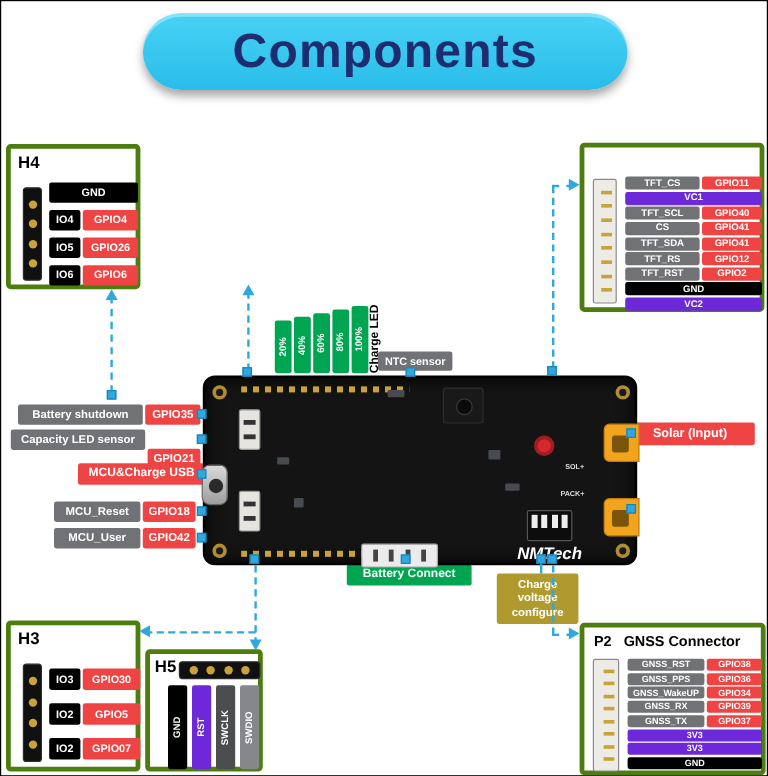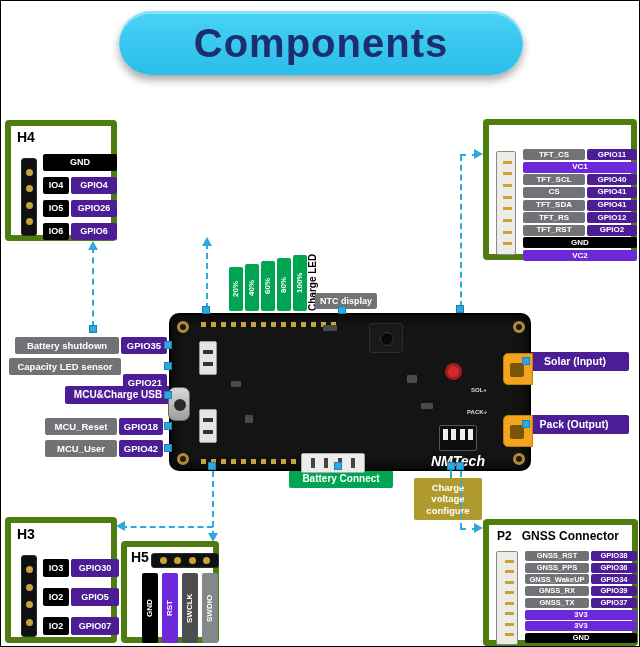--- a/index.html
+++ b/index.html
@@ -2,24 +2,24 @@
 <html><head>
 <meta charset="utf-8">
 <style>
   *{margin:0;padding:0;box-sizing:border-box}
   body{background:#fff}
   #canvas{position:relative;width:640px;height:647px;background:#fff;border:1px solid #000;
           font-family:"Liberation Sans",sans-serif;overflow:hidden}
   .abs{position:absolute}
   .chip{display:flex;align-items:center;justify-content:center;color:#fff;font-weight:700;
         border-radius:2px;line-height:1;text-align:center}
-  .c-gray{background:#717275}.c-blue{background:#4c1d95}.c-black{background:#000}
+  .c-gray{background:#717275}.c-blue{background:#ef4444}.c-black{background:#000}
   .c-red{background:#6d28d9}.c-green{background:#00a551}.c-olive{background:#b09a2e}
   .c-dgray{background:#4c4d4f}.c-mgray{background:#85878a}
-  .box{position:absolute;background:#fff;border:6px solid #4d7c0f;border-radius:4px}
+  .box{position:absolute;background:#fff;border:4px solid #4d7c0f;border-radius:4px}
   .btitle{position:absolute;font-weight:700;font-size:14px;color:#000}
   .ptitle{position:absolute;display:flex;gap:10px;font-weight:700;font-size:12px;color:#000}
   .vtext{writing-mode:vertical-rl;transform:rotate(180deg)}
   .prow{display:flex;gap:2px;font-size:9px}
   .srow{display:flex;gap:2px}
   .hdrv{position:absolute;width:16px;background:#101010;border:1px solid #2c2c2c;border-radius:3px;
         display:flex;flex-direction:column;align-items:center;justify-content:space-evenly}
   .hdrh{position:absolute;height:15px;background:#101010;border:1px solid #2c2c2c;border-radius:3px;
         display:flex;align-items:center;justify-content:space-evenly}
   .hdrv i,.hdrh i{display:block;width:7px;height:7px;background:#c9a23a;border-radius:50%}
@@ -169,38 +169,37 @@
     </div>
   </div>
 
   <span class="chip c-green vtext abs" style="left:228px;top:266px;width:14px;height:44px;font-size:8px">20%</span>
   <span class="chip c-green vtext abs" style="left:244px;top:263px;width:14px;height:47px;font-size:8px">40%</span>
   <span class="chip c-green vtext abs" style="left:260px;top:260px;width:14px;height:50px;font-size:8px">60%</span>
   <span class="chip c-green vtext abs" style="left:276px;top:257px;width:14px;height:53px;font-size:8px">80%</span>
   <span class="chip c-green vtext abs" style="left:292px;top:254px;width:14px;height:56px;font-size:8px">100%</span>
   <div class="abs vtext" style="left:306px;top:252px;height:58px;font-weight:700;font-size:10px;color:#000;display:flex;align-items:center">Charge LED</div>
 
-  <span class="chip c-gray abs" style="left:314px;top:292px;width:62px;height:16px;font-size:9px">NTC display</span>
+  <span class="chip c-gray abs" style="left:314px;top:292px;width:62px;height:16px;font-size:9px">NTC sensor</span>
 
   <span class="chip c-gray abs" style="left:14px;top:336px;width:104px;height:17px;font-size:9.5px">Battery shutdown</span>
   <span class="chip c-blue abs" style="left:120px;top:336px;width:46px;height:17px;font-size:9.5px">GPIO35</span>
 
   <span class="chip c-gray abs" style="left:8px;top:357px;width:112px;height:17px;font-size:9.5px">Capacity LED sensor</span>
   <span class="chip c-blue abs" style="left:122px;top:373px;width:44px;height:17px;font-size:9.5px">GPIO21</span>
 
   <span class="chip c-blue abs" style="left:64px;top:385px;width:106px;height:18px;font-size:10px">MCU&amp;Charge USB</span>
 
   <span class="chip c-gray abs" style="left:44px;top:417px;width:72px;height:17px;font-size:9.5px">MCU_Reset</span>
   <span class="chip c-blue abs" style="left:118px;top:417px;width:44px;height:17px;font-size:9.5px">GPIO18</span>
 
   <span class="chip c-gray abs" style="left:44px;top:439px;width:72px;height:17px;font-size:9.5px">MCU_User</span>
   <span class="chip c-blue abs" style="left:118px;top:439px;width:44px;height:17px;font-size:9.5px">GPIO42</span>
 
   <span class="chip c-blue abs" style="left:520px;top:351px;width:108px;height:19px;font-size:10.5px">Solar (Input)</span>
-  <span class="chip c-blue abs" style="left:518px;top:414px;width:110px;height:19px;font-size:10.5px">Pack (Output)</span>
 
   <span class="chip c-green abs" style="left:288px;top:469px;width:104px;height:18px;font-size:10px">Battery Connect</span>
   <span class="chip c-olive abs" style="left:413px;top:477px;width:68px;height:42px;font-size:9.5px;padding:2px;line-height:1.2">Charge voltage configure</span>
 
   <div id="board">
     <div class="hole" style="left:6px;top:6px"></div>
     <div class="hole" style="left:342px;top:6px"></div>
     <div class="hole" style="left:6px;top:138px"></div>
     <div class="hole" style="left:342px;top:138px"></div>
     <div class="pinsrow" style="left:30px;top:7px;width:140px"></div>

